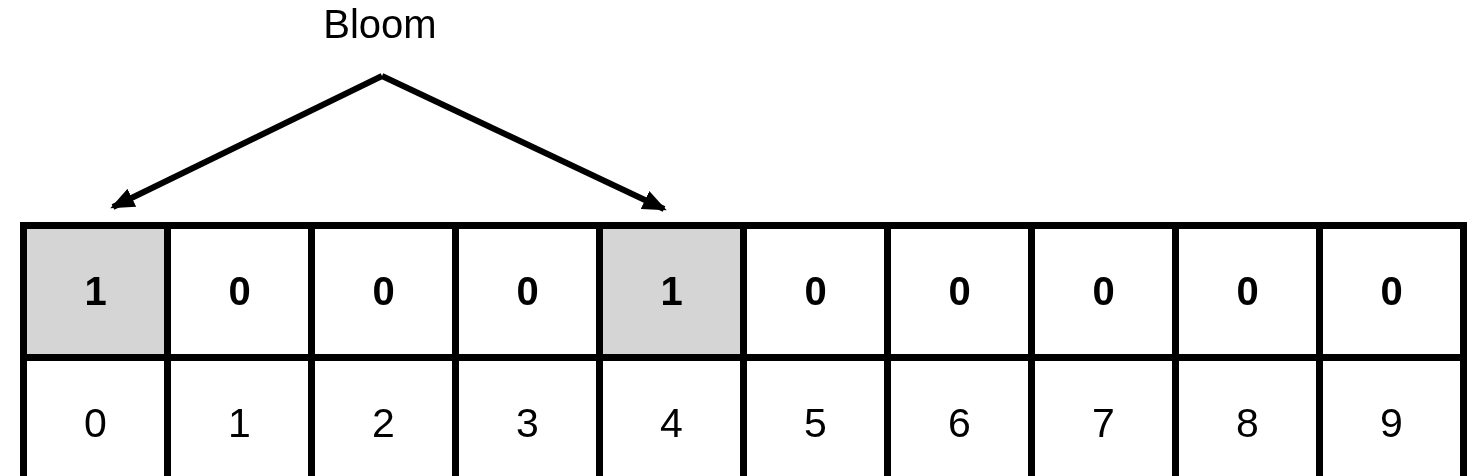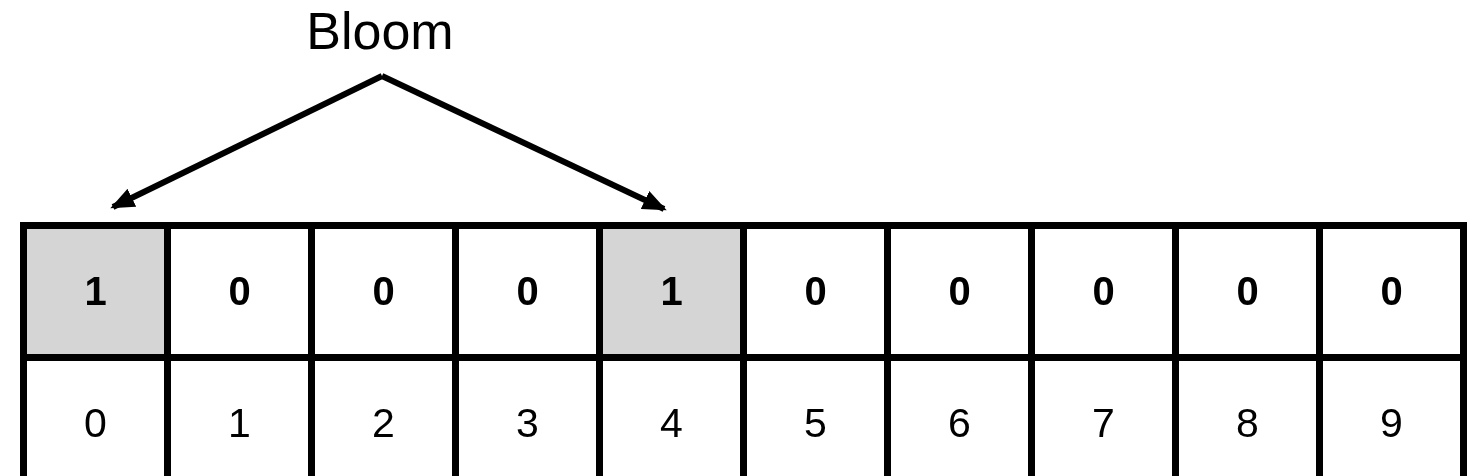--- a/index.html
+++ b/index.html
@@ -13,21 +13,21 @@
     width: 1479px;
     height: 476px;
     background: #ffffff;
     overflow: hidden;
   }
   .diagram-title {
     position: absolute;
     left: 380px;
     top: 2px;
     transform: translateX(-50%);
-    font-size: 52px;
+    font-size: 40px;
     line-height: 1.12;
     color: #000000;
     white-space: nowrap;
   }
   .arrow-layer {
     position: absolute;
     left: 0;
     top: 0;
     width: 1479px;
     height: 476px;

